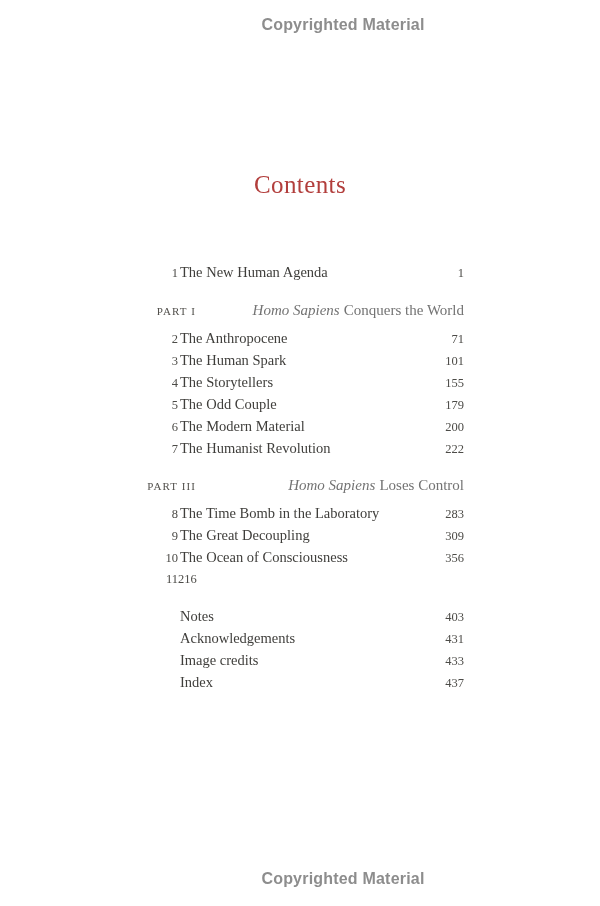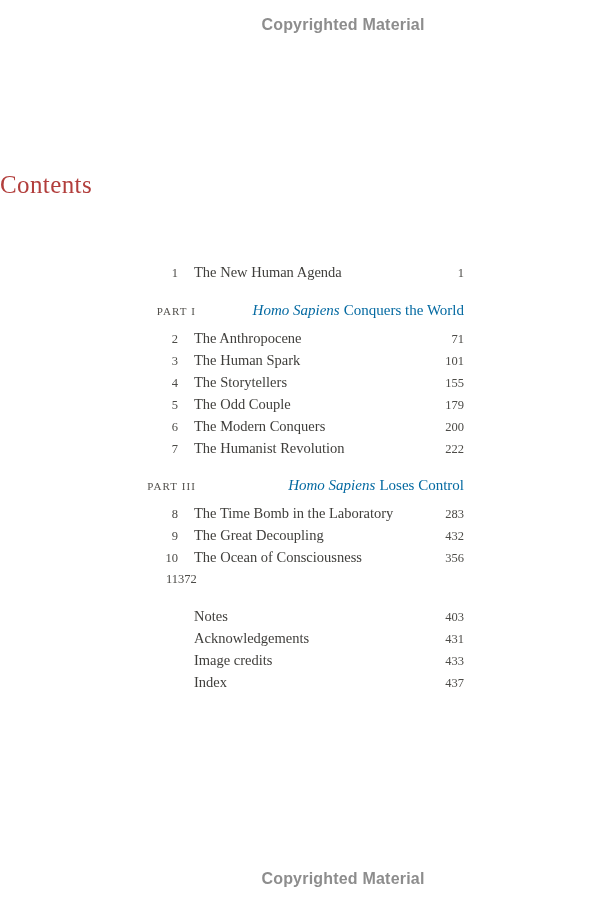--- a/index.html
+++ b/index.html
@@ -28,20 +28,21 @@
     letter-spacing: 0.2px;
     padding-left: 43px;
   }
   .copyright.top { top: 16px; }
   .copyright.bottom { top: 870px; }
   .book-title {
     position: absolute;
     top: 171px;
     left: 0;
     width: 100%;
+    text-align: center;
     margin: 0;
     font-weight: normal;
     font-size: 25px;
     letter-spacing: 0.4px;
     color: #b23e3c;
   }
   .toc {
     position: absolute;
     left: 137px;
     top: 262px;
@@ -59,42 +60,42 @@
     width: 41px;
     text-align: right;
     font-size: 12.5px;
     color: #4c4b47;
     font-variant-numeric: oldstyle-nums;
     font-feature-settings: "onum" 1;
     flex: 0 0 auto;
   }
   .ttl {
     flex: 1 1 auto;
-    margin-left: 16px;
+    margin-left: 2px;
     overflow: visible;
   }
   .pg {
     flex: 0 0 auto;
     text-align: right;
     font-size: 12.5px;
     color: #4c4b47;
     font-variant-numeric: oldstyle-nums;
     font-feature-settings: "onum" 1;
   }
   .row.part { margin-top: 15px; margin-bottom: 6px; text-align: right; }
   .row.part.first { margin-top: 16px; }
   .plabel {
     flex: 0 0 auto;
     width: 59px;
     font-size: 11px;
     letter-spacing: 1.1px;
     color: #52504c;
     padding-top: 1px;
   }
-  .row.part .ttl { color: #0369a1; font-size: 15px; }
+  .row.part .ttl { color: #737373; font-size: 15px; }
   .row.part .ttl .it { font-style: italic; margin-right: 0.28em; }
   .backmatter-gap { margin-top: 16px; }
 </style>
 </head>
 <body>
 
 <div class="page">
 
   <div class="copyright top">Copyrighted Material</div>
 
@@ -128,51 +129,51 @@
       <span class="ttl">The Storytellers</span>
       <span class="pg">155</span>
     </div>
     <div class="row chapter">
       <span class="num">5</span>
       <span class="ttl">The Odd Couple</span>
       <span class="pg">179</span>
     </div>
     <div class="row chapter">
       <span class="num">6</span>
-      <span class="ttl">The Modern Conquers</span>
+      <span class="ttl">The Modern Material</span>
       <span class="pg">200</span>
     </div>
     <div class="row chapter">
       <span class="num">7</span>
       <span class="ttl">The Humanist Revolution</span>
       <span class="pg">222</span>
     </div>
 
     <div class="row part">
       <span class="plabel">PART III</span>
       <span class="ttl"><span class="it">Homo Sapiens</span><span>Loses Control</span></span>
     </div>
     <div class="row chapter">
       <span class="num">8</span>
       <span class="ttl">The Time Bomb in the Laboratory</span>
       <span class="pg">283</span>
     </div>
     <div class="row chapter">
       <span class="num">9</span>
       <span class="ttl">The Great Decoupling</span>
-      <span class="pg">432</span>
+      <span class="pg">309</span>
     </div>
     <div class="row chapter">
       <span class="num">10</span>
       <span class="ttl">The Ocean of Consciousness</span>
       <span class="pg">356</span>
     </div>
     <div class="row chapter">
       <span class="num">11</span>
-      <span class="pg">372</span>
+      <span class="pg">216</span>
     </div>
 
     <div class="row chapter backmatter-gap">
       <span class="num"></span>
       <span class="ttl">Notes</span>
       <span class="pg">403</span>
     </div>
     <div class="row chapter">
       <span class="num"></span>
       <span class="ttl">Acknowledgements</span>

